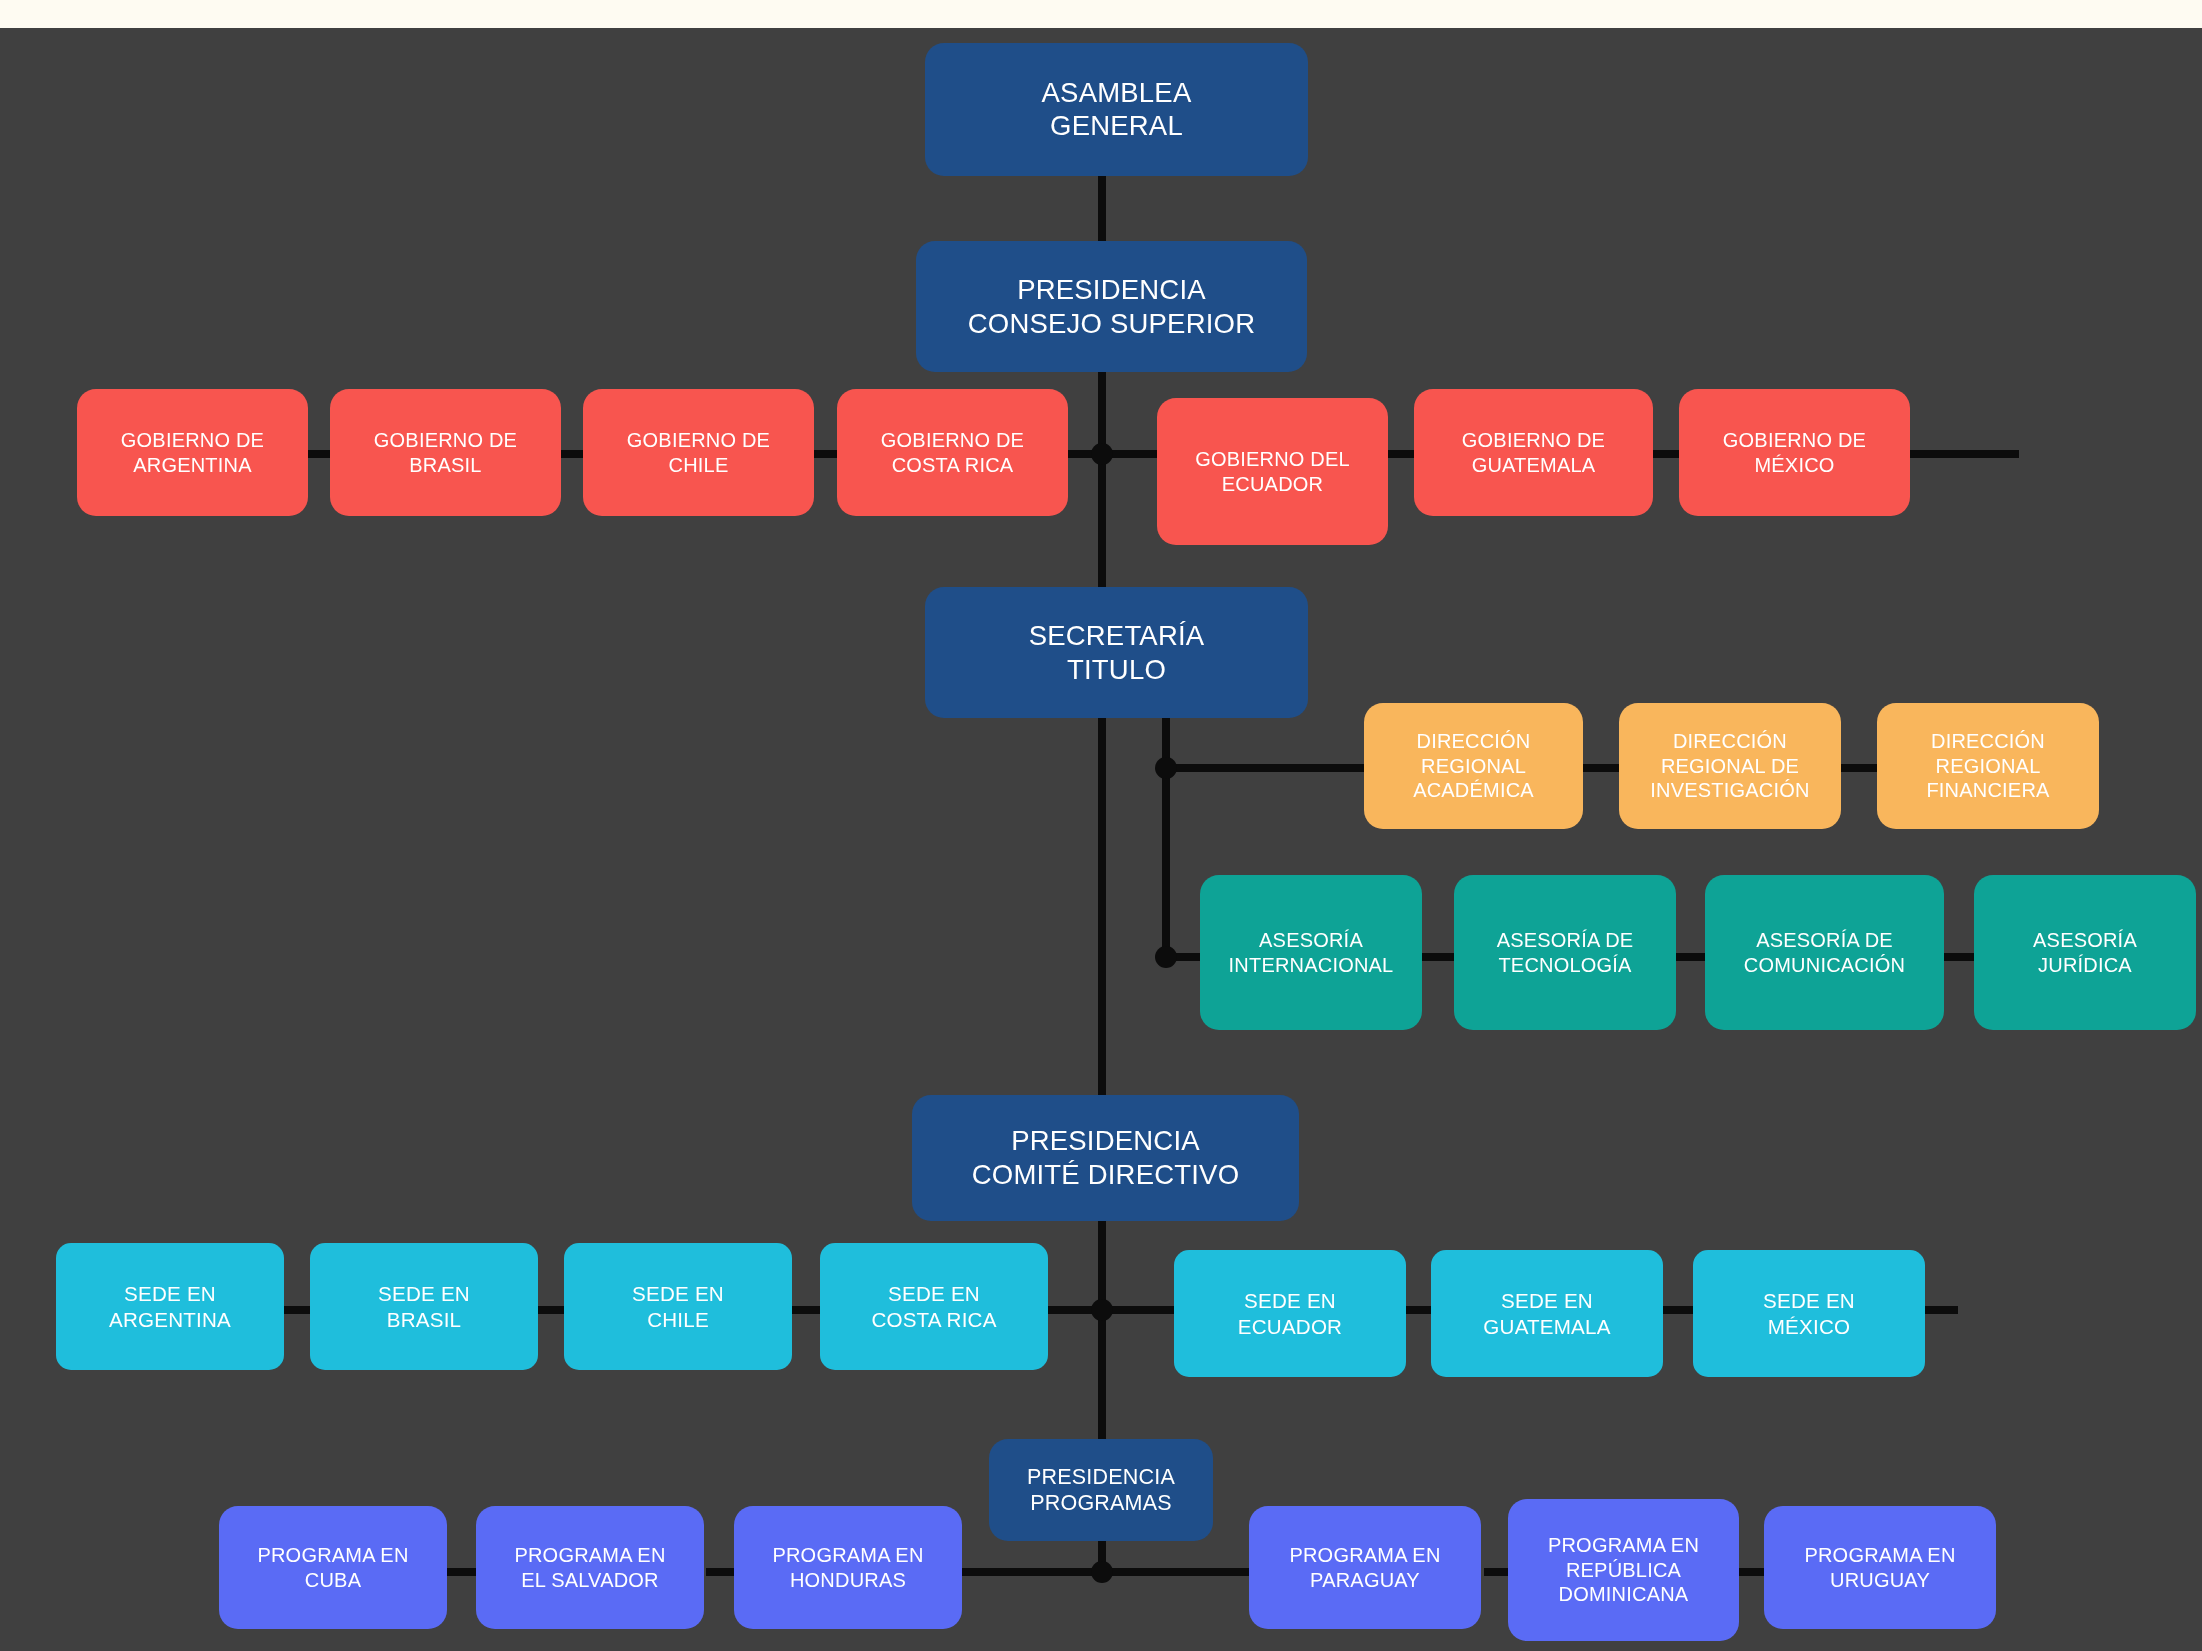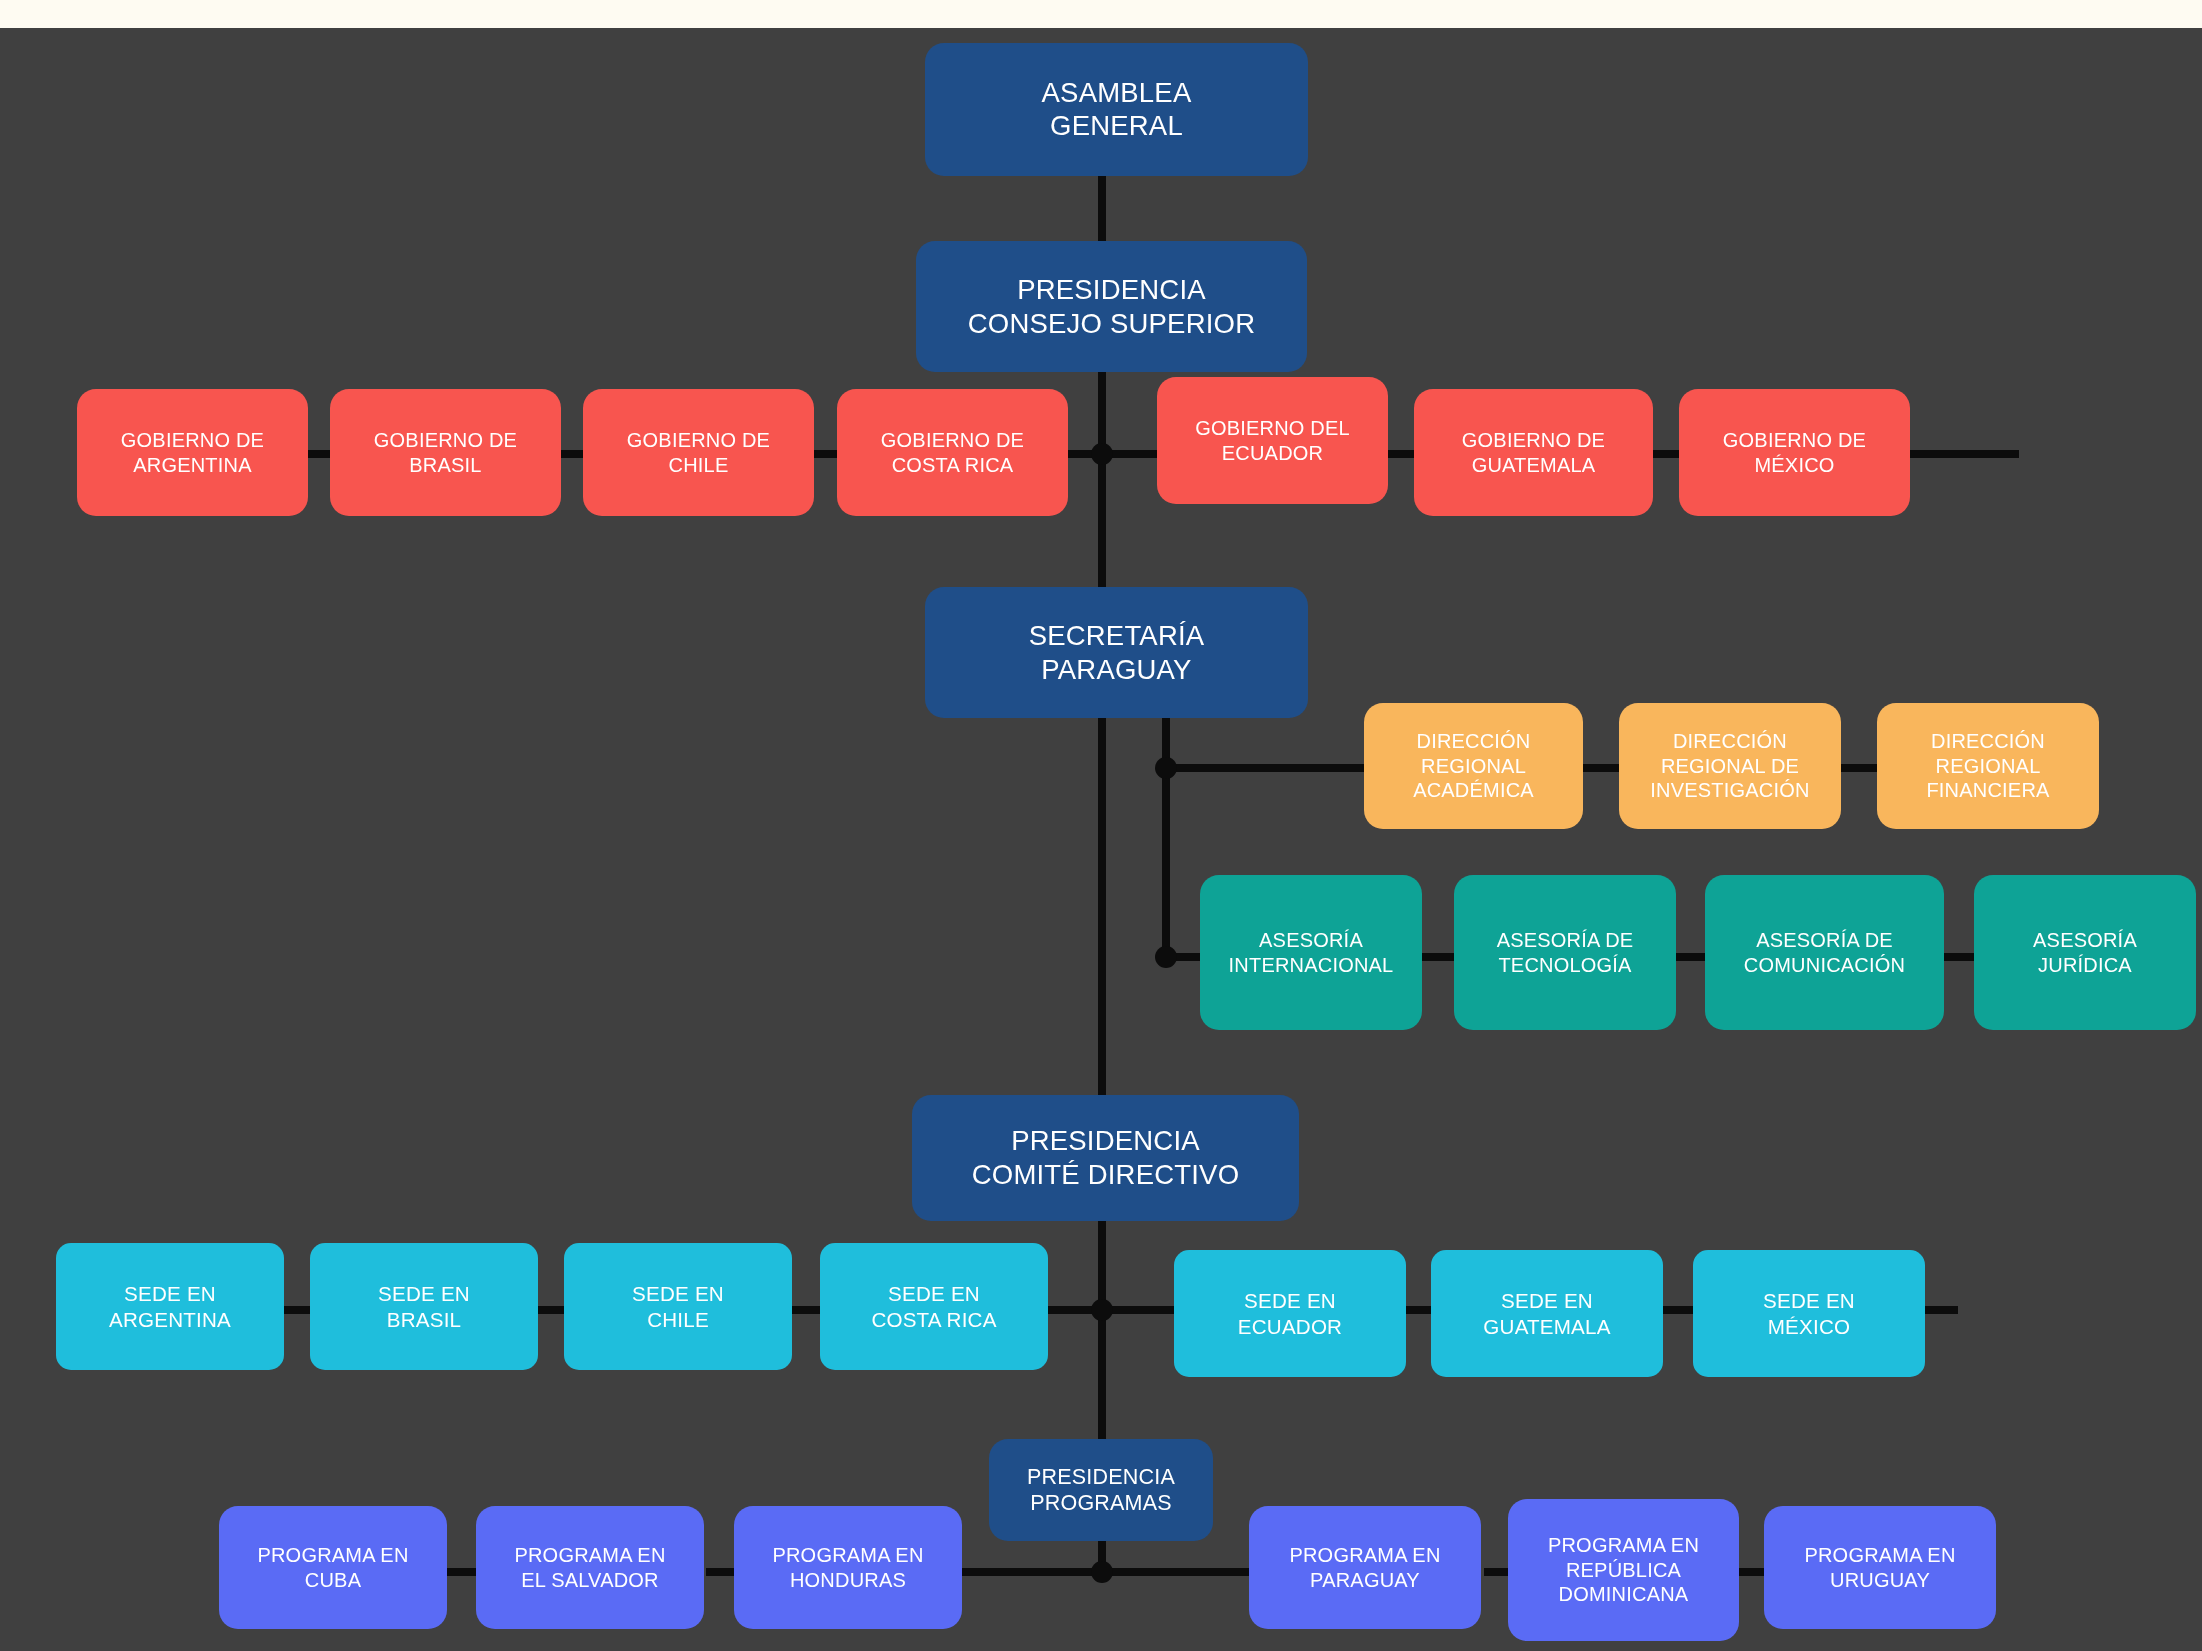--- a/index.html
+++ b/index.html
@@ -132,29 +132,29 @@
 CONSEJO SUPERIOR</div>
 
   <div class="node node-red" style="left:77px; top:361px; width:231px; height:127px; font-size:20px;">GOBIERNO DE
 ARGENTINA</div>
   <div class="node node-red" style="left:330px; top:361px; width:231px; height:127px; font-size:20px;">GOBIERNO DE
 BRASIL</div>
   <div class="node node-red" style="left:583px; top:361px; width:231px; height:127px; font-size:20px;">GOBIERNO DE
 CHILE</div>
   <div class="node node-red" style="left:837px; top:361px; width:231px; height:127px; font-size:20px;">GOBIERNO DE
 COSTA RICA</div>
-  <div class="node node-red" style="left:1157px; top:349px; width:231px; height:127px; font-size:20px;">GOBIERNO DEL
+  <div class="node node-red" style="left:1157px; top:370px; width:231px; height:147px; font-size:20px;">GOBIERNO DEL
 ECUADOR</div>
   <div class="node node-red" style="left:1414px; top:361px; width:239px; height:127px; font-size:20px;">GOBIERNO DE
 GUATEMALA</div>
   <div class="node node-red" style="left:1679px; top:361px; width:231px; height:127px; font-size:20px;">GOBIERNO DE
 MÉXICO</div>
 
   <div class="node node-navy" style="left:925px; top:559px; width:383px; height:131px; font-size:27.5px;">SECRETARÍA
-PARAGUAY</div>
+TITULO</div>
 
   <div class="node node-orange" style="left:1364px; top:675px; width:219px; height:126px; font-size:20px;">DIRECCIÓN
 REGIONAL
 ACADÉMICA</div>
   <div class="node node-orange" style="left:1619px; top:675px; width:222px; height:126px; font-size:20px;">DIRECCIÓN
 REGIONAL DE
 INVESTIGACIÓN</div>
   <div class="node node-orange" style="left:1877px; top:675px; width:222px; height:126px; font-size:20px;">DIRECCIÓN
 REGIONAL
 FINANCIERA</div>

